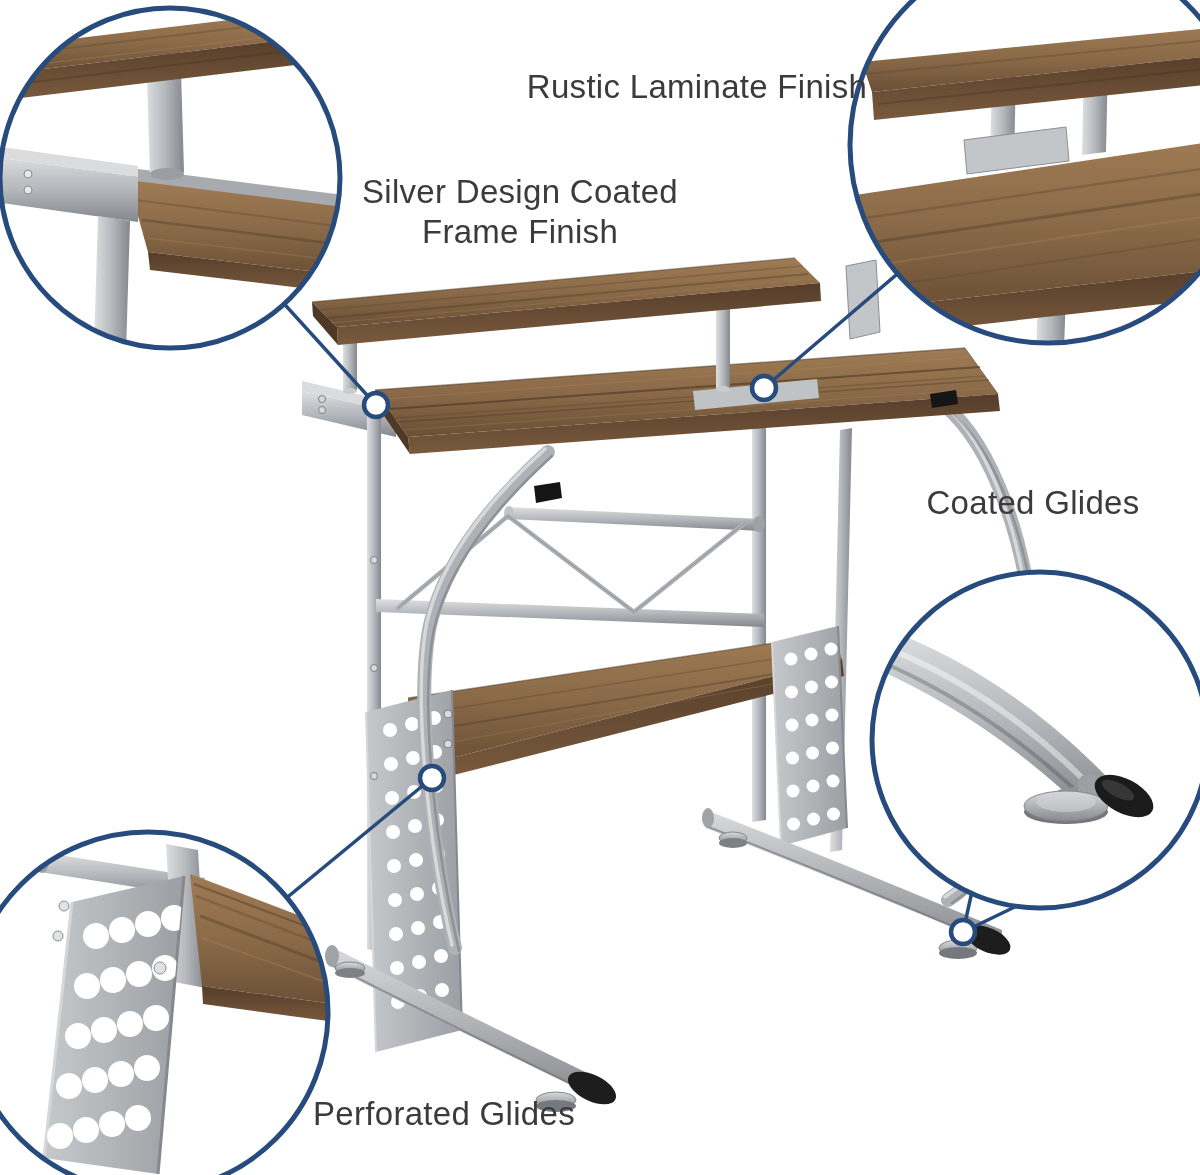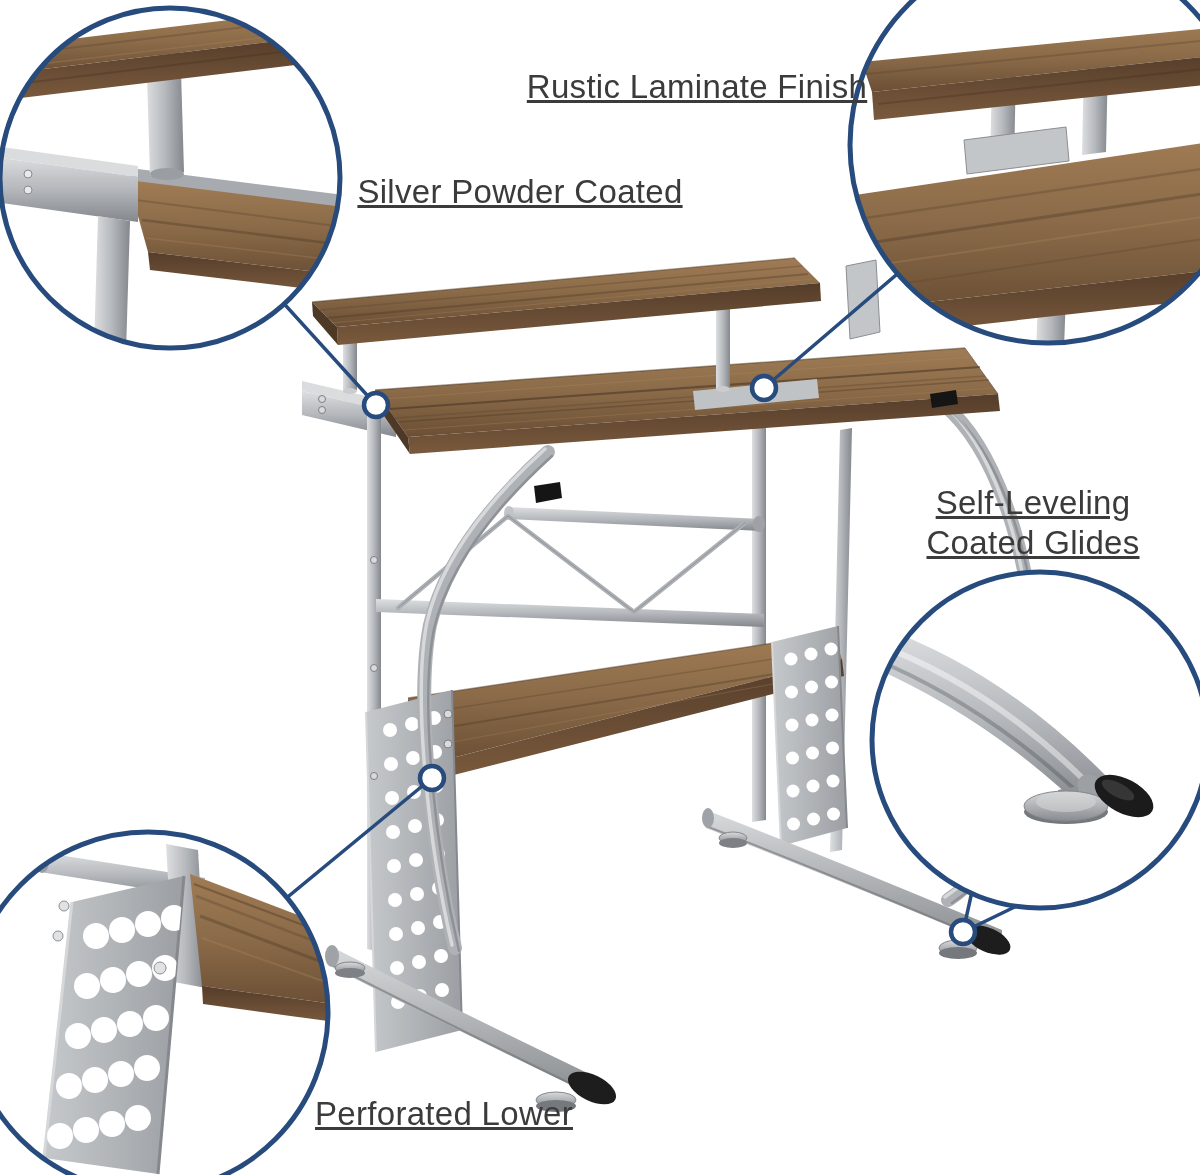--- a/index.html
+++ b/index.html
@@ -1,21 +1,21 @@
 <!DOCTYPE html>
 <html><head>
 <meta charset="utf-8">
 <style>
   html,body{margin:0;padding:0;background:#ffffff;}
   #stage{position:relative;width:1200px;height:1175px;background:#ffffff;overflow:hidden;
          font-family:"Liberation Sans", sans-serif;}
   #art{position:absolute;left:0;top:0;}
   .callout-label{position:absolute;transform:translateX(-50%);text-align:center;
     font-size:33px;line-height:40px;color:#3b3b3b;letter-spacing:.3px;white-space:nowrap;}
-  .callout-label span{display:block;text-decoration:underline;}
+  .callout-label span{display:block;}
 </style>
 </head>
 <body>
 
 <div id="stage">
 
 <svg id="art" width="1200" height="1175" viewBox="0 0 1200 1175">
   <defs>
     <linearGradient id="wT" x1="0" y1="0" x2="0" y2="1">
       <stop offset="0" stop-color="#a07c55"></stop>
@@ -350,22 +350,22 @@
     <circle cx="764" cy="388" r="12"></circle>
     <circle cx="432" cy="778" r="12"></circle>
     <circle cx="963" cy="932" r="12"></circle>
   </g>
 </svg>
 
   <div class="callout-label" style="left:697px;top:67px;">
     <span>Rustic Laminate Finish</span>
   </div>
   <div class="callout-label" style="left:520px;top:172px;">
-    <span>Silver Powder Coated</span>
+    <span>Silver Design Coated</span>
+    <span>Frame Finish</span>
   </div>
   <div class="callout-label" style="left:1033px;top:483px;">
-    <span>Self-Leveling</span>
     <span>Coated Glides</span>
   </div>
   <div class="callout-label" style="left:444px;top:1094px;">
-    <span>Perforated Lower</span>
+    <span>Perforated Glides</span>
   </div>
 </div>
 
 </body></html>

